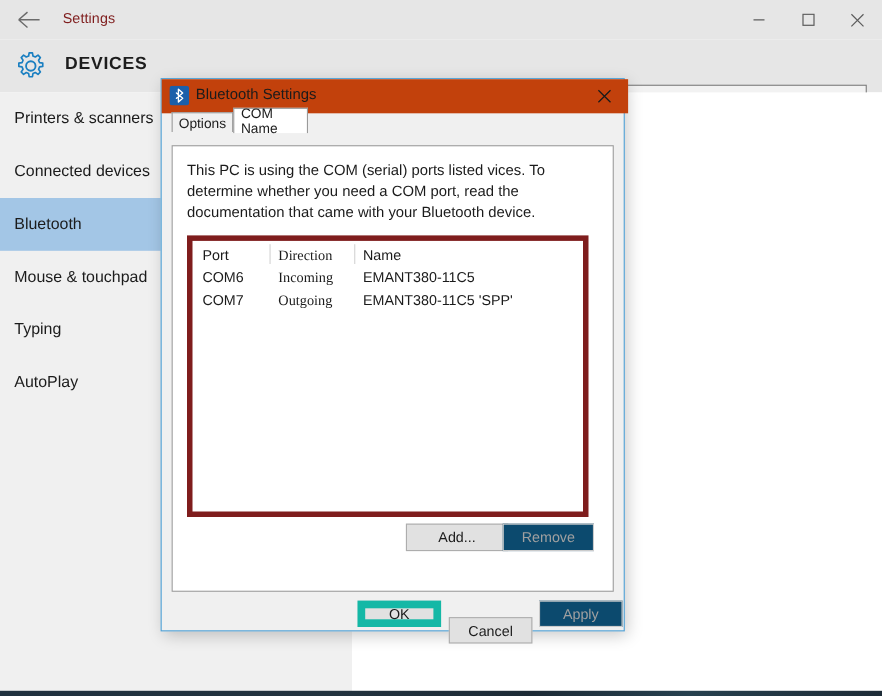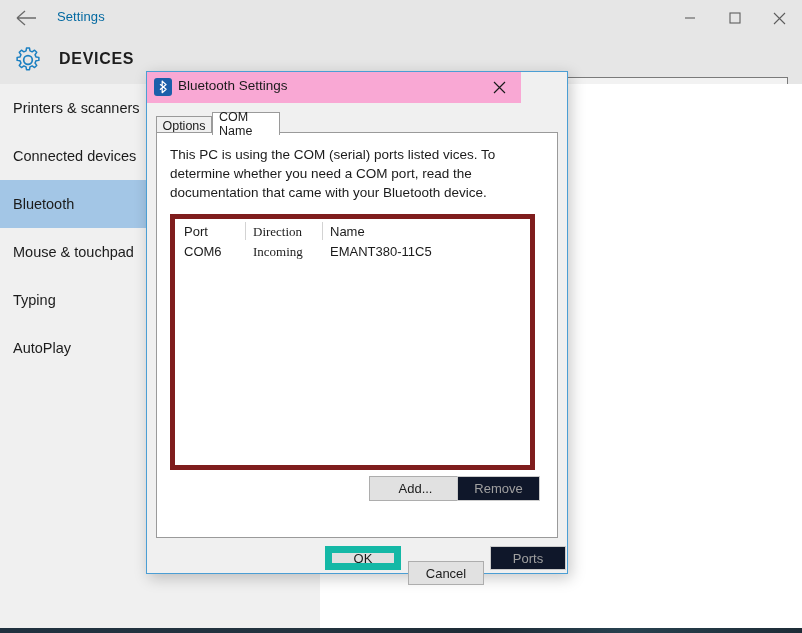--- a/index.html
+++ b/index.html
@@ -34,21 +34,21 @@
     position: absolute;
     left: 14px; top: 7px;
     width: 24px; height: 22px;
     color: #6b6b6b;
   }
   .back-arrow svg { display: block; }
   .titlebar-title {
     position: absolute;
     left: 57px; top: 9px;
     font-size: 13px;
-    color: #0369a1;
+    color: #7f1d1d;
     letter-spacing: .1px;
   }
   .win-buttons {
     position: absolute;
     right: 0; top: 0;
     height: 36px;
     display: flex;
   }
   .win-btn {
     width: 45px; height: 36px;
@@ -167,22 +167,22 @@
     left: 146px; top: 71px;
     width: 422px; height: 503px;
     background: #f0f0f0;
     border: 1px solid #4b9ed4;
     box-sizing: border-box;
     box-shadow: 3px 4px 14px rgba(0,0,0,.22);
   }
   .dialog-titlebar {
     position: absolute;
     left: 0; top: 0;
-    width: 374px; height: 31px;
-    background: #f9a8d4;
+    width: 424px; height: 31px;
+    background: #c2410c;
   }
   .bt-icon {
     position: absolute;
     left: 7px; top: 6px;
     width: 18px; height: 18px;
   }
   .bt-icon svg { display: block; }
   .dialog-title {
     position: absolute;
     left: 31px; top: 6px;
@@ -196,21 +196,21 @@
     display: flex;
     align-items: center;
     justify-content: center;
     color: #1b1b1b;
   }
   .dialog-close svg { display: block; }
 
   
   .tabstrip {
     position: absolute;
-    left: 9px; top: 40px;
+    left: 9px; top: 26px;
     width: 402px; height: 22px;
   }
   .tab {
     position: absolute;
     top: 4px;
     height: 18px;
     background: #f0f0f0;
     border: 1px solid #9a9a9a;
     border-bottom: none;
     box-sizing: border-box;
@@ -296,21 +296,21 @@
     border: 1px solid #adadad;
     font-size: 13px;
     color: #1b1b1b;
     display: flex;
     align-items: center;
     justify-content: center;
     font-family: "Liberation Sans", sans-serif;
   }
   .btn.disabled {
     color: #a0a0a0;
-    background: #0f172a;
+    background: #0c4a6e;
     border-color: #cccccc;
   }
   .btn.default {
     border: 7px solid #14b8a6;
     background: #e1e1e1;
   }
   .btn-add     { left: 212px; top: 343px; width: 93px; height: 25px; text-align: right; }
   .btn-remove  { left: 300px; top: 343px; width: 83px; height: 25px; }
 
   .btn-ok      { left: 178px; top: 474px; width: 76px; height: 24px; }
@@ -434,35 +434,40 @@
           <div class="lv-col c-dir">Direction</div>
           <div class="lv-sep s-2"></div>
           <div class="lv-col c-name">Name</div>
         </div>
 
         <div class="lv-row" style="height:21px">
           <div class="lv-cell c-port">COM6</div>
           <div class="lv-cell c-dir">Incoming</div>
           <div class="lv-cell c-name">EMANT380-11C5</div>
         </div>
+        <div class="lv-row" style="height:21px">
+          <div class="lv-cell c-port">COM7</div>
+          <div class="lv-cell c-dir">Outgoing</div>
+          <div class="lv-cell c-name">EMANT380-11C5 'SPP'</div>
+        </div>
       </div>
 
       <div class="btn btn-add">
         <span>Add...</span>
       </div>
       <div class="btn btn-remove disabled">
         <span>Remove</span>
       </div>
     </div>
 
     <div class="btn btn-ok default">
       <span>OK</span>
     </div>
     <div class="btn btn-cancel">
       <span>Cancel</span>
     </div>
     <div class="btn btn-apply disabled">
-      <span>Ports</span>
+      <span>Apply</span>
     </div>
   </div>
 
   <div class="taskbar"></div>
 </div>
 
 </body></html>

